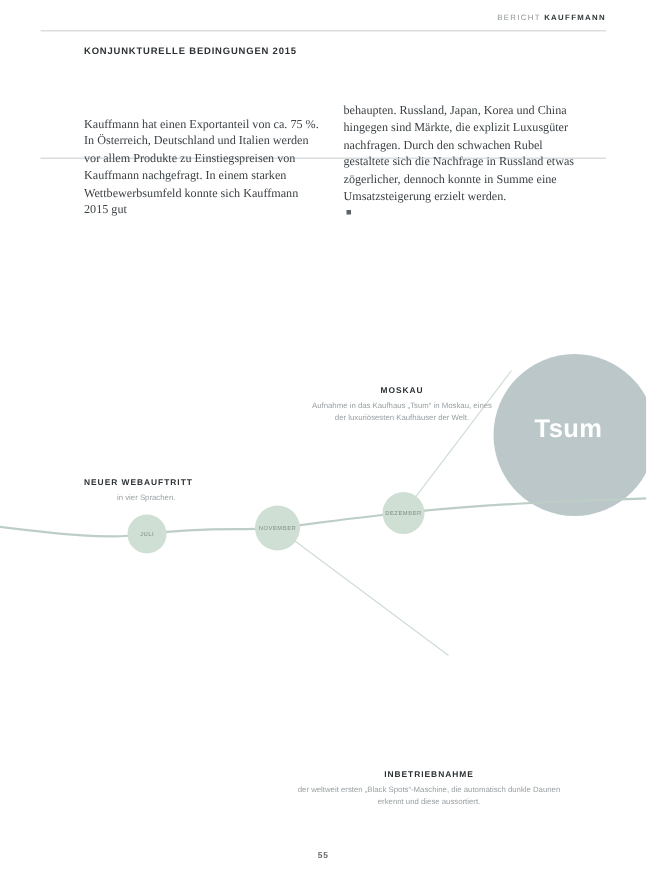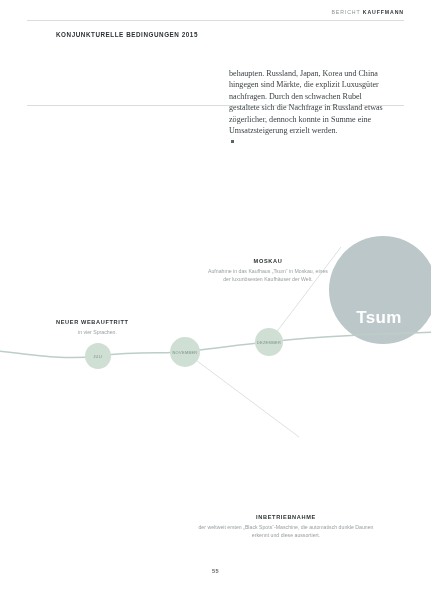--- a/index.html
+++ b/index.html
@@ -92,21 +92,21 @@
     letter-spacing: 0.35px;
     color: #7d8f89;
     text-transform: uppercase;
     white-space: nowrap;
     transform: translate(-50%, -50%);
   }
 
   .tsum-label {
     position: absolute;
     left: 379px;
-    top: 318px;
+    top: 286px;
     transform: translate(-50%, -50%);
     font-family: "Liberation Sans", sans-serif;
     font-size: 17px;
     font-weight: bold;
     letter-spacing: 0.3px;
     color: #ffffff;
   }
 
   
   .anno {
@@ -168,20 +168,21 @@
 
   <div class="running-head">
     <span>BERICHT </span><span class="strong">KAUFFMANN</span>
   </div>
 
   <div class="rule rule-top"></div>
   <div class="rule rule-bottom"></div>
 
   <div class="col col-left">
     <div class="kicker">KONJUNKTURELLE BEDINGUNGEN 2015</div>
+    <div class="body-text">Kauffmann hat einen Exportanteil von ca. 75 %. In Österreich, Deutschland und Italien werden vor allem Produkte zu Einstiegspreisen von Kauffmann nachgefragt. In einem starken Wettbewerbsumfeld konnte sich Kauffmann 2015 gut</div>
   </div>
 
   <div class="col col-right">
     <span class="body-text">behaupten. Russland, Japan, Korea und China hingegen sind Märkte, die explizit Luxusgüter nachfragen. Durch den schwachen Rubel gestaltete sich die Nachfrage in Russland etwas zögerlicher, dennoch konnte in Summe eine Umsatzsteigerung erzielt werden.</span><span class="endmark"></span>
   </div>
 
   <svg class="graphic" viewBox="0 0 431 590">
 
     <circle cx="383" cy="290" r="54" fill="#bcc7c9"></circle>
 

